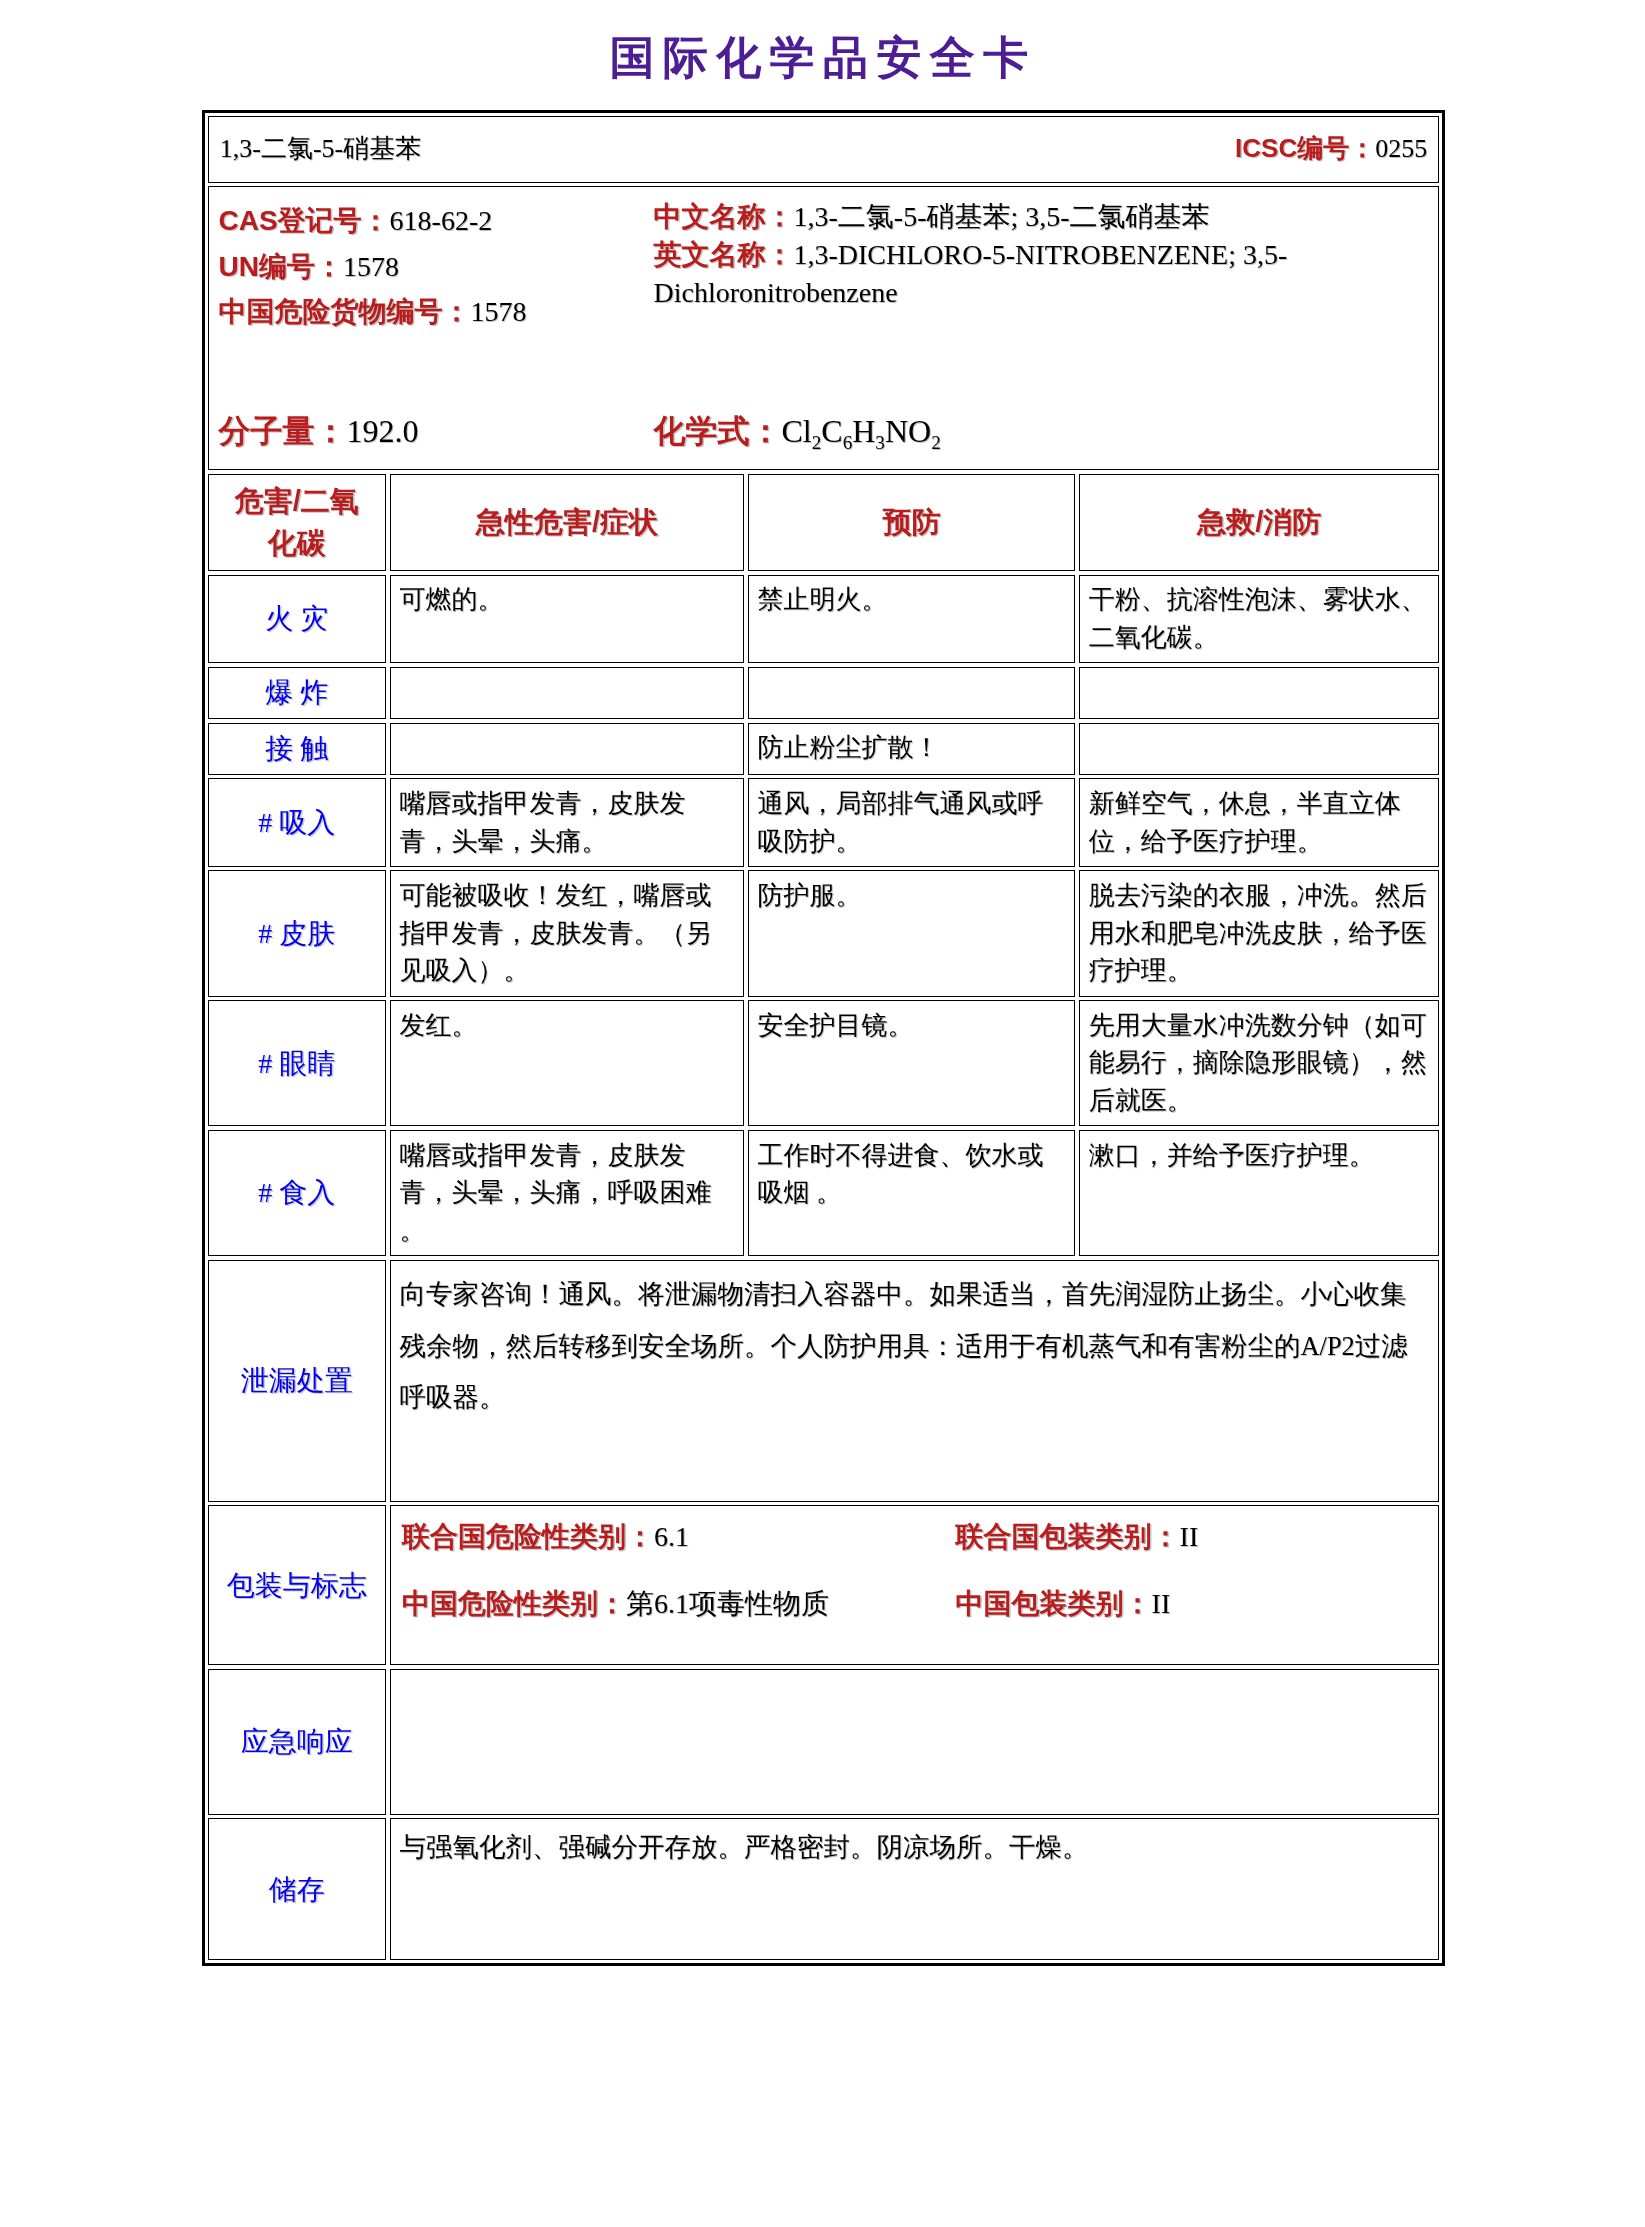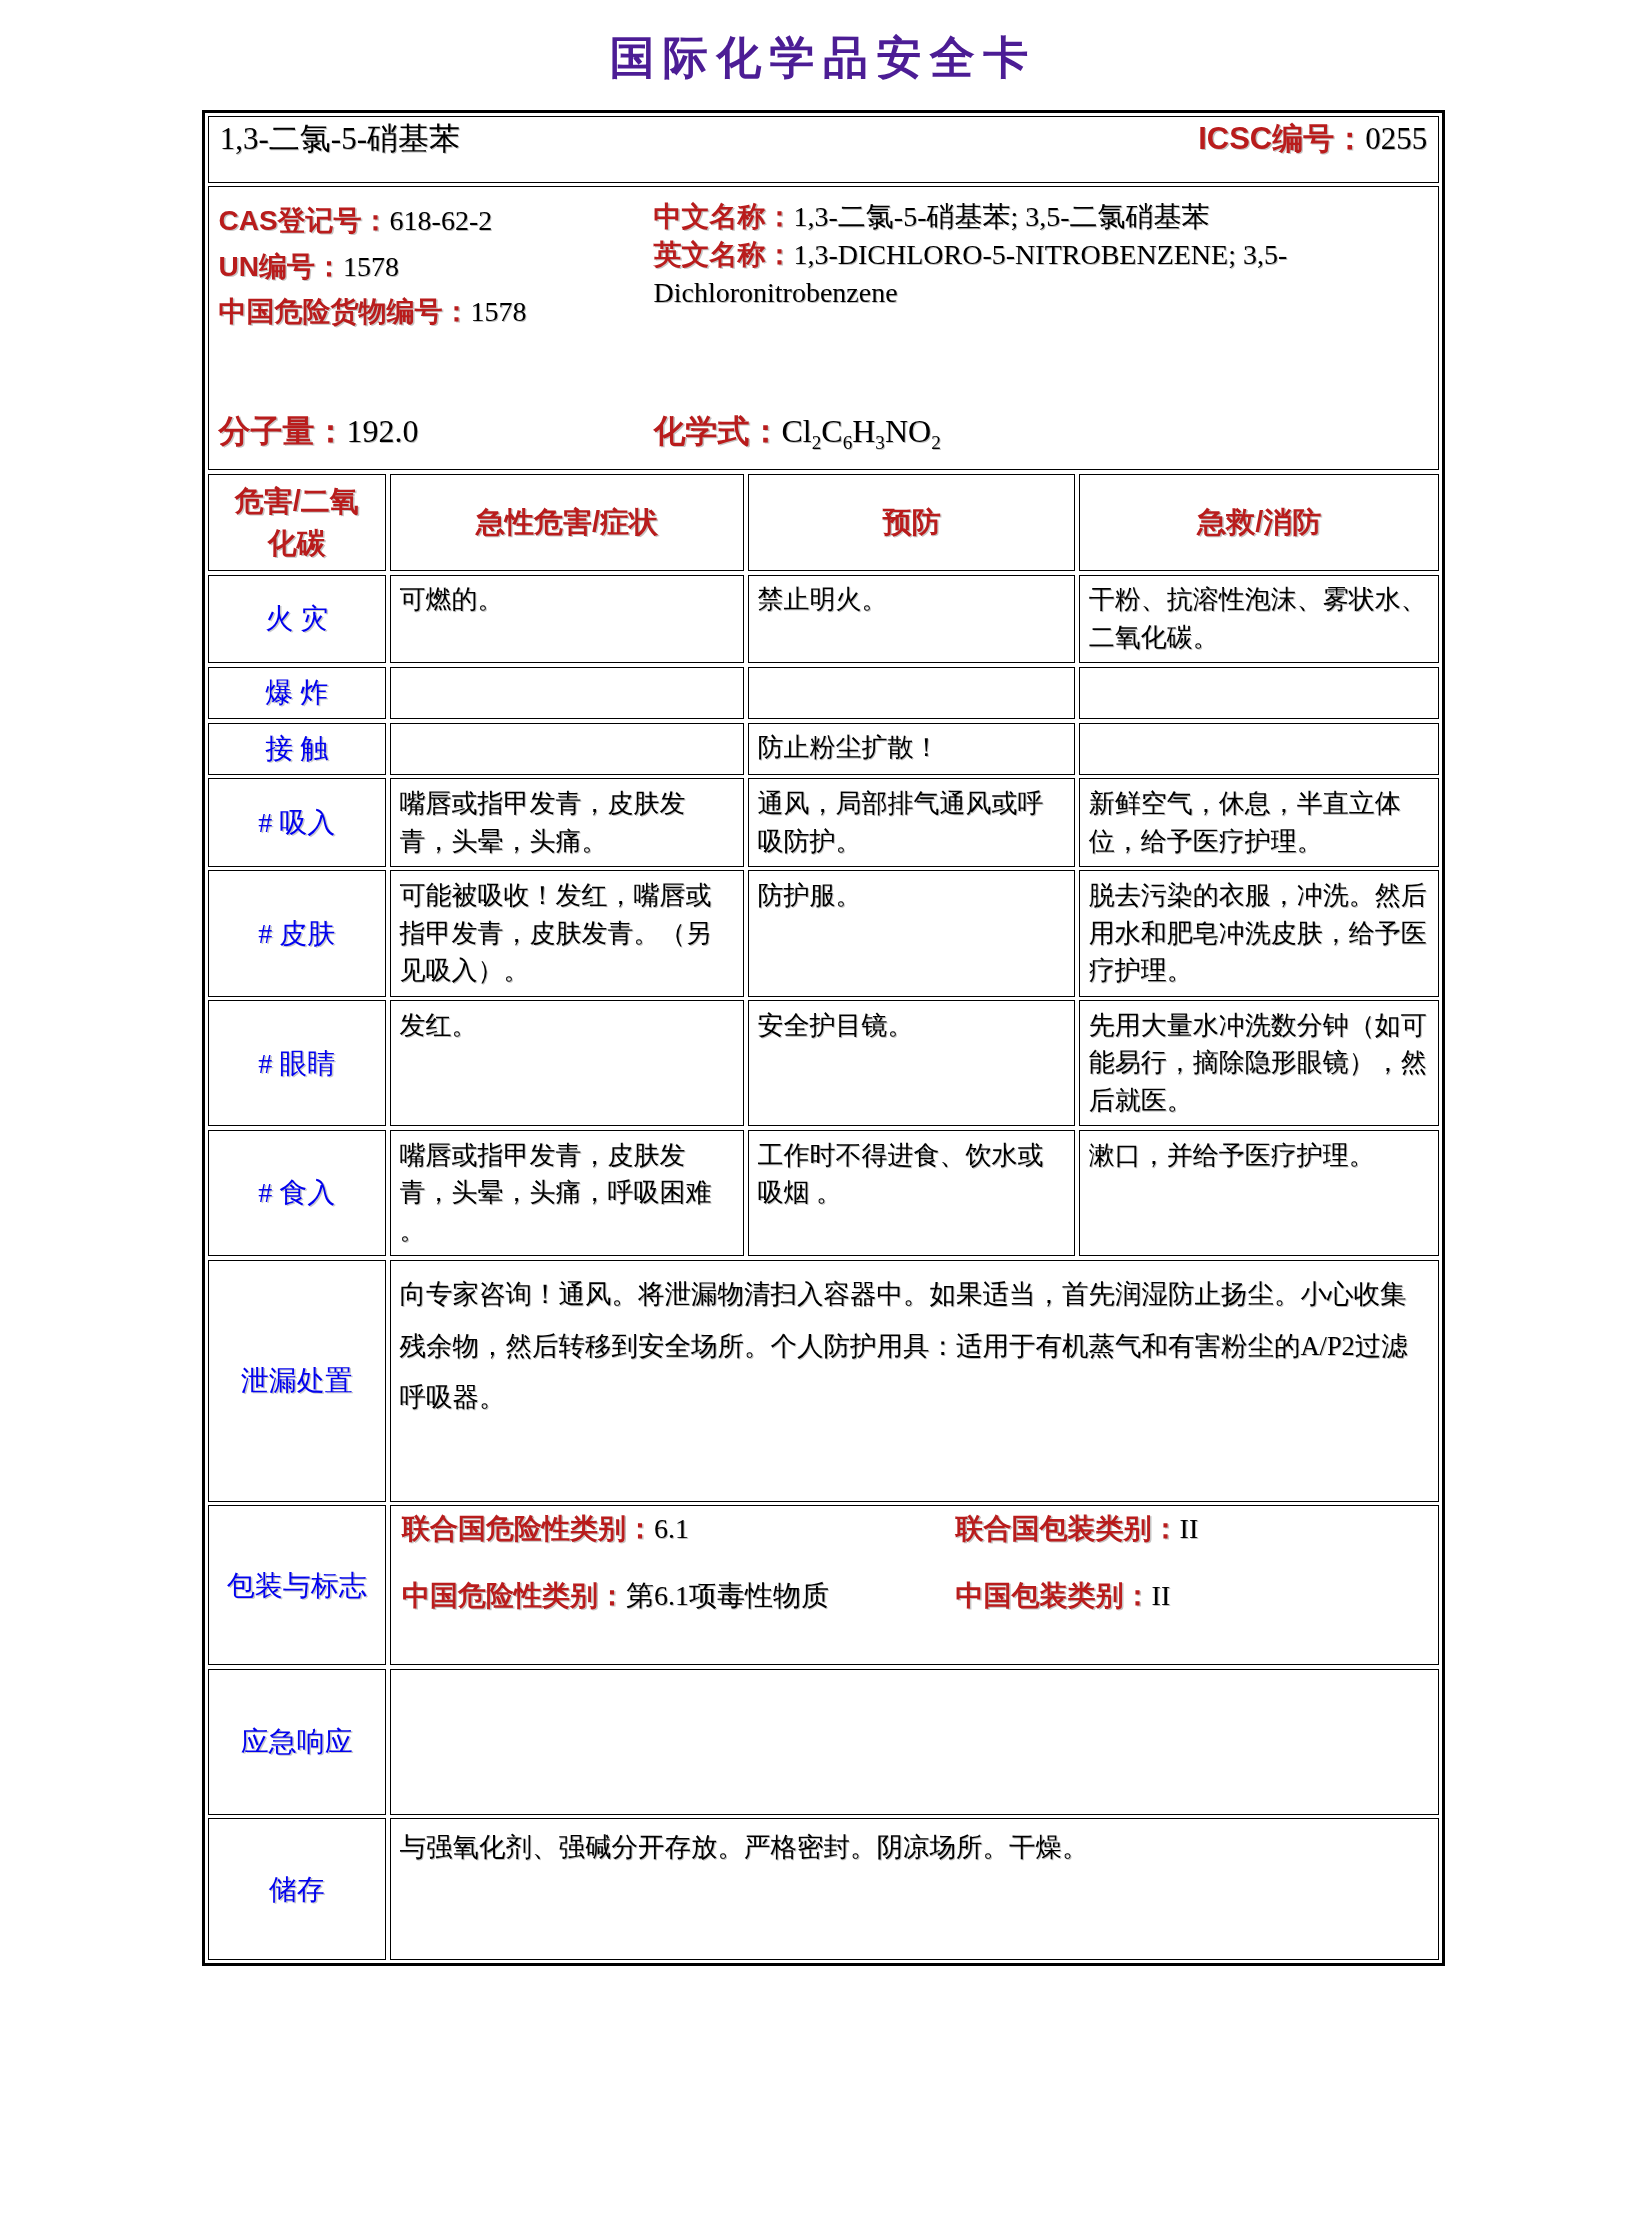--- a/index.html
+++ b/index.html
@@ -43,40 +43,40 @@
   .rh70  > .cell { min-height:49px; }
   .rh72  > .cell { min-height:50px; }
   .rh114 > .cell { min-height:79px; }
   .rh170 > .cell { min-height:118px; }
   .rh172 > .cell { min-height:120px; }
   .rh348 > .cell { min-height:242px; }
   .rh230 > .cell { min-height:160px; }
   .rh210 > .cell { min-height:146px; }
   .rh204 > .cell { min-height:142px; }
 
-  .name-cell { display:flex; justify-content:space-between; align-items:flex-start;
-               font-size:31px; padding:0 11px;gap:28px; }
+  .name-cell { display:flex; justify-content:space-between; align-items:center;
+               font-size:26px; padding:0 11px;gap:28px; }
   .info-cell { display:flex; flex-direction:column; padding:11px 9.7px 9.7px 9.7px; }
   .info-grid { display:grid; grid-template-columns:435px 1fr; }
   .info-line { font-size:28px; line-height:1.62; }
   .info-right p { margin:0; font-size:28px; line-height:1.35; }
   .en-name { margin-top:32px; }
   .info-bottom { margin-top:auto; display:grid; grid-template-columns:435px 1fr;
                  font-size:32px; padding-bottom:2.8px; }
   sub { font-size:0.6em; }
 
   .head-cell { display:flex; align-items:center; justify-content:center;
                text-align:center; font-size:29px; line-height:1.45; padding:5.6px 12.5px; }
   .rlabel { display:flex; align-items:center; justify-content:center; text-align:center;
             color:#0202ee; font-size:28px; line-height:1.4;
             font-family:"Liberation Serif","DejaVu Serif",serif;
             text-shadow:1.4px 1.4px 0 rgba(150,150,150,0.5); }
   .leak-cell { line-height:1.95; padding-top:8.4px; font-size:26.5px; }
   .stor-cell { padding-top:8.4px; font-size:26.5px; }
-  .pack-cell { padding:3px 11px; }
+  .pack-cell { padding:11px 11px; }
   .pack-line { display:grid; grid-template-columns:54% 1fr; font-size:28px; }
   .pack-line.second { margin-top:26px; }
   .pack-line .lab { display:inline; }
 </style>
 </head>
 <body>
 
 <div class="page">
 
   <div class="doc-title">国际化学品安全卡</div>

